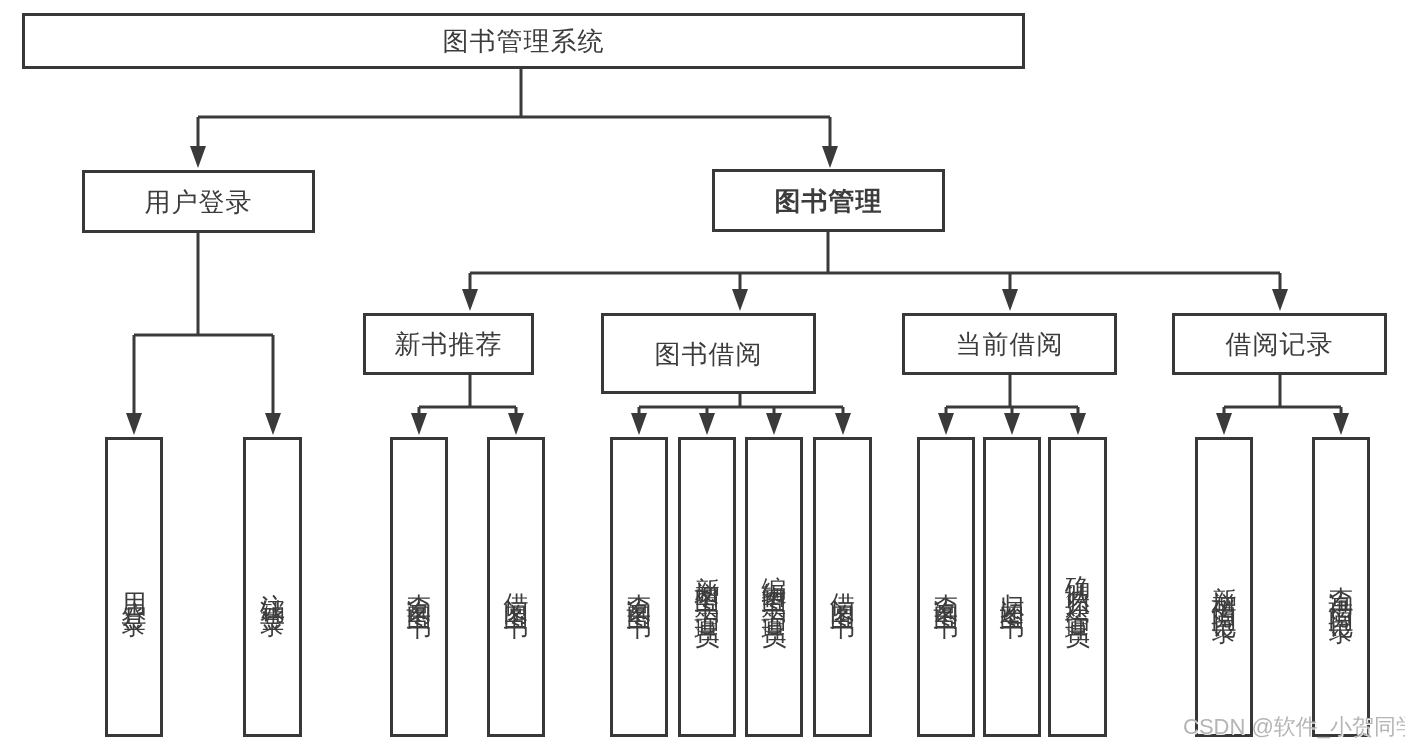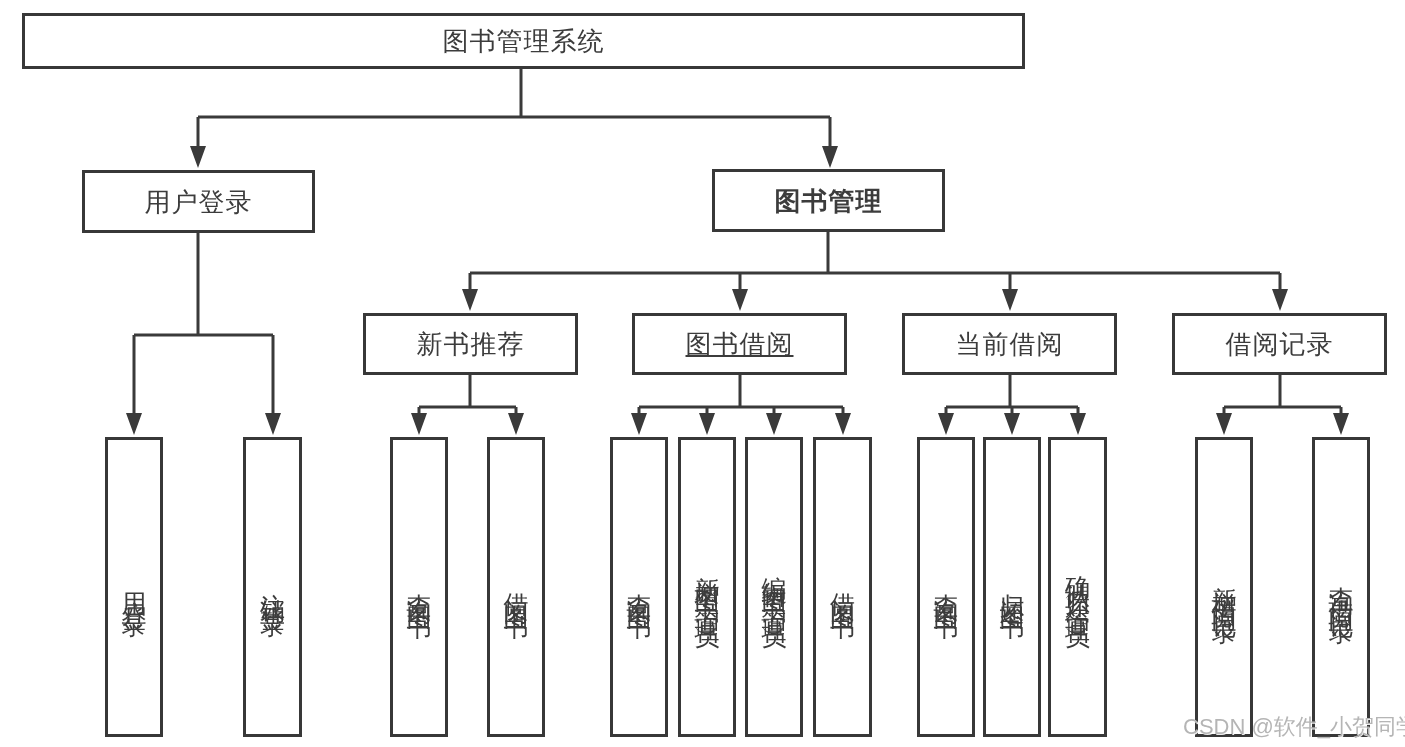--- a/index.html
+++ b/index.html
@@ -63,24 +63,24 @@
     <span class="label">图书管理系统</span>
   </div>
 
   <div class="node h" style="left:82px;top:170px;width:233px;height:63px;">
     <span class="label">用户登录</span>
   </div>
   <div class="node h" style="left:712px;top:169px;width:233px;height:63px;font-weight:bold;">
     <span class="label">图书管理</span>
   </div>
 
-  <div class="node h" style="left:363px;top:313px;width:215px;height:62px;">
+  <div class="node h" style="left:363px;top:313px;width:171px;height:62px;">
     <span class="label">新书推荐</span>
   </div>
-  <div class="node h" style="left:632px;top:313px;width:215px;height:62px;text-decoration:underline;">
+  <div class="node h" style="left:601px;top:313px;width:215px;height:81px;">
     <span class="label">图书借阅</span>
   </div>
   <div class="node h" style="left:1172px;top:313px;width:215px;height:62px;">
     <span class="label">借阅记录</span>
   </div>
   <div class="node h" style="left:902px;top:313px;width:215px;height:62px;">
     <span class="label">当前借阅</span>
   </div>
 
   <div class="node v" style="left:105px;top:437px;width:58px;height:300px;">

